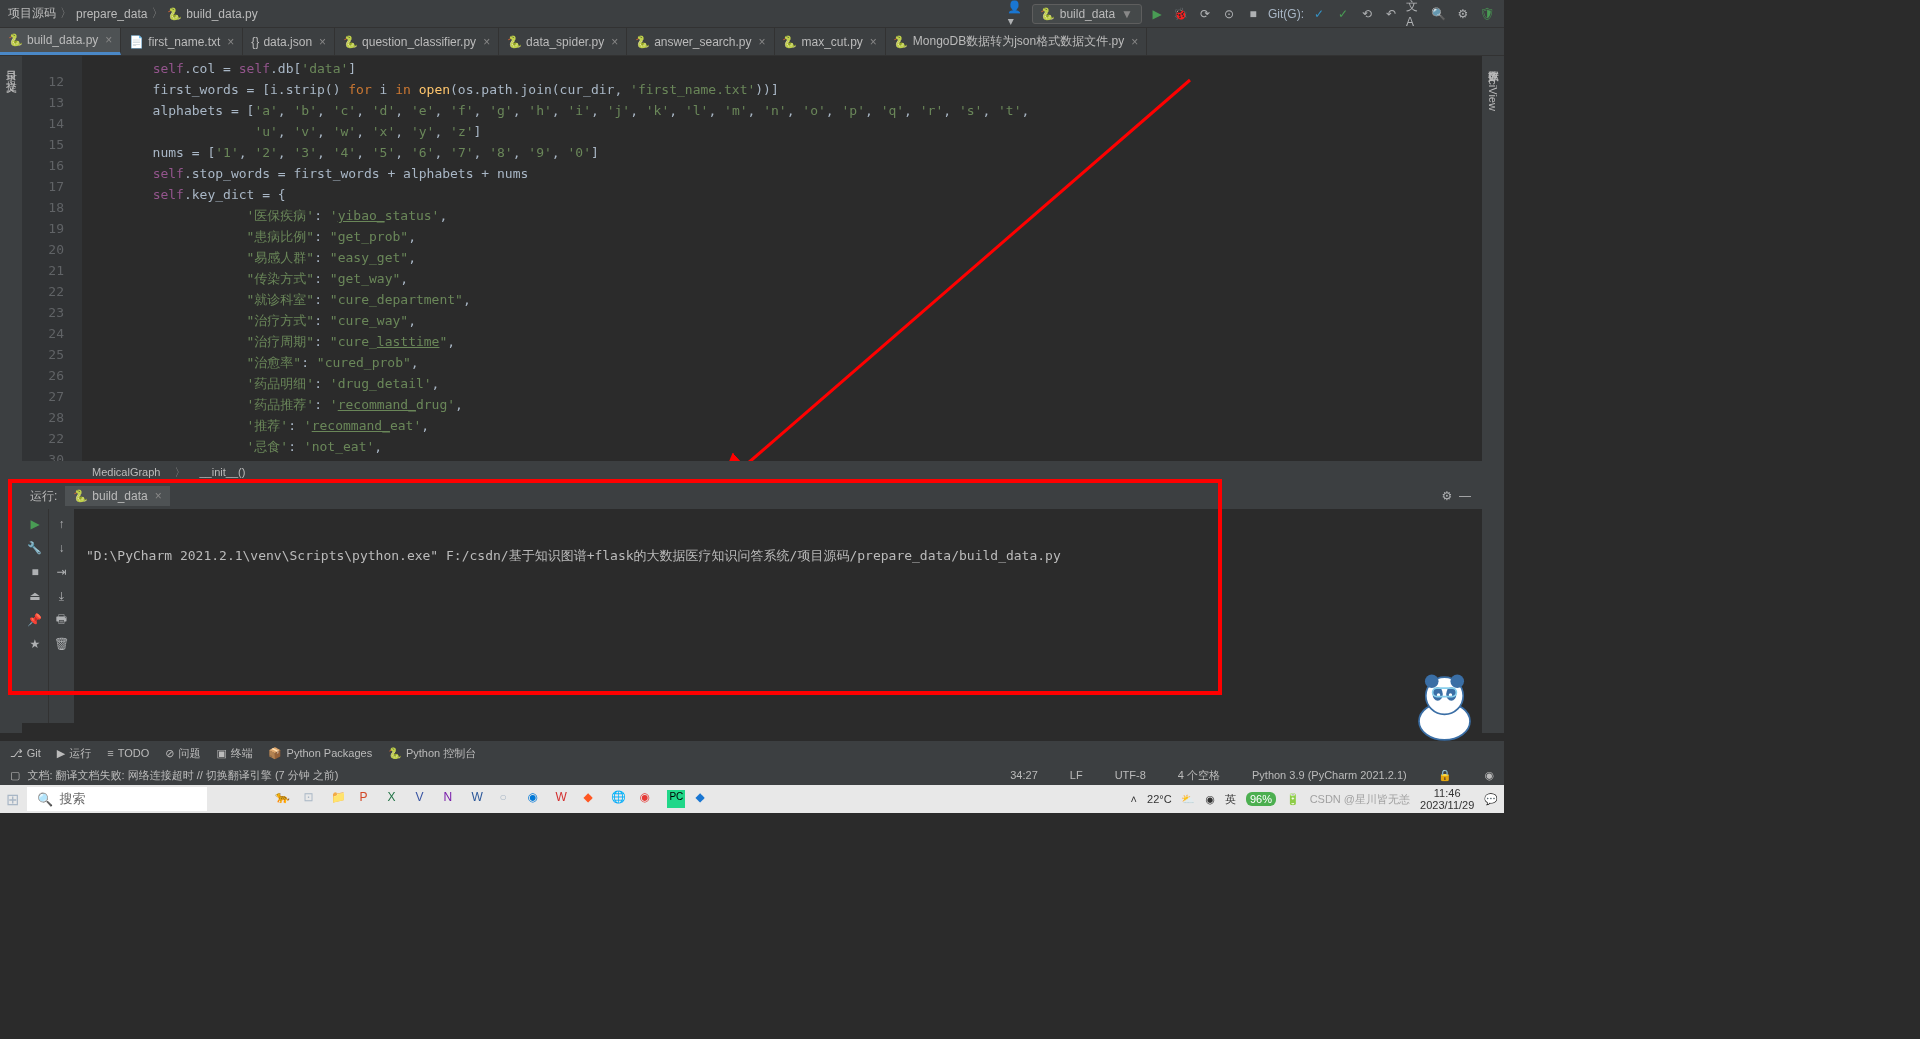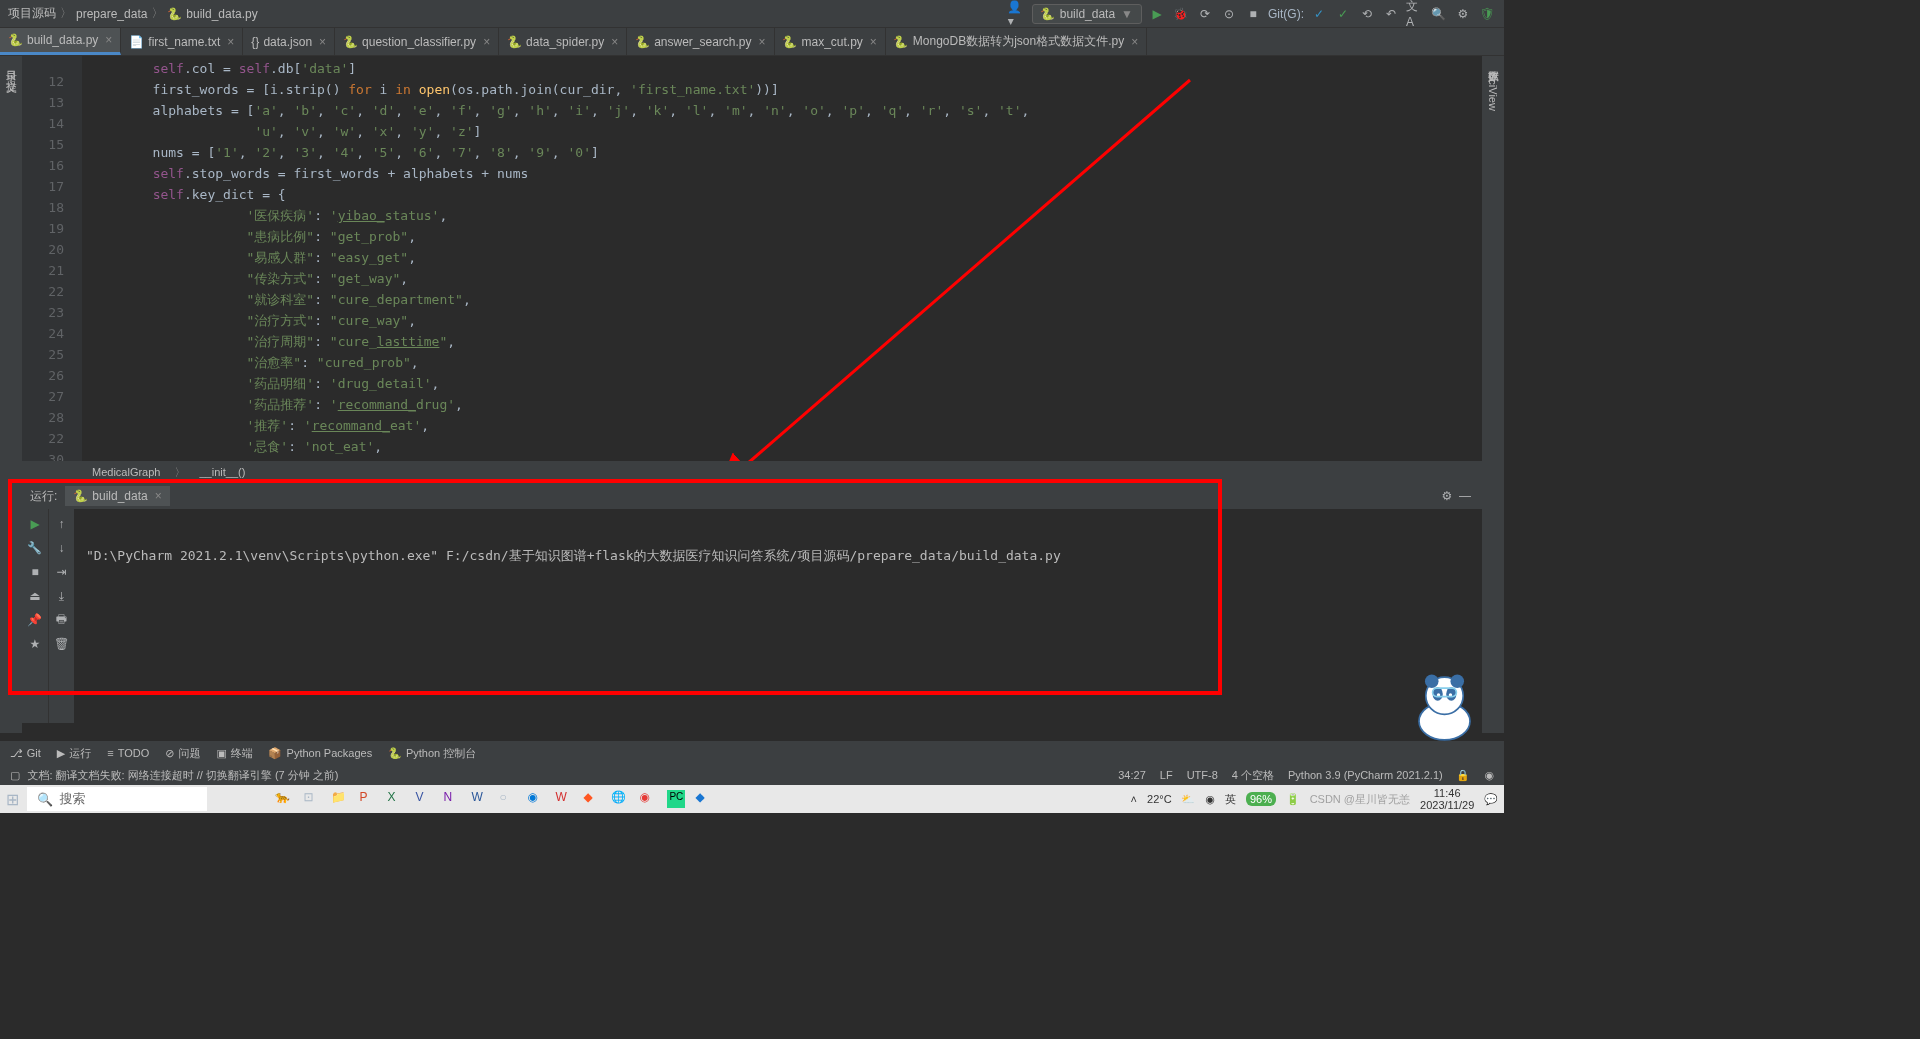--- a/index.html
+++ b/index.html
@@ -220,21 +220,21 @@
   bottom: 28px;
   height: 20px;
   background: #3c3f41;
   display: flex;
   align-items: center;
   padding: 0 10px;
   color: #bbb;
   font-size: 11px;
 }
 .status-bar .spacer { flex: 1; }
-.status-right { display: flex; gap: 14px; align-items: center; }
+.status-right { display: flex; gap: 32px; align-items: center; }
 .taskbar {
   position: absolute;
   left: 0;
   right: 0;
   bottom: 0;
   height: 28px;
   background: #e8e8e8;
   display: flex;
   align-items: center;
   padding: 0 6px;

